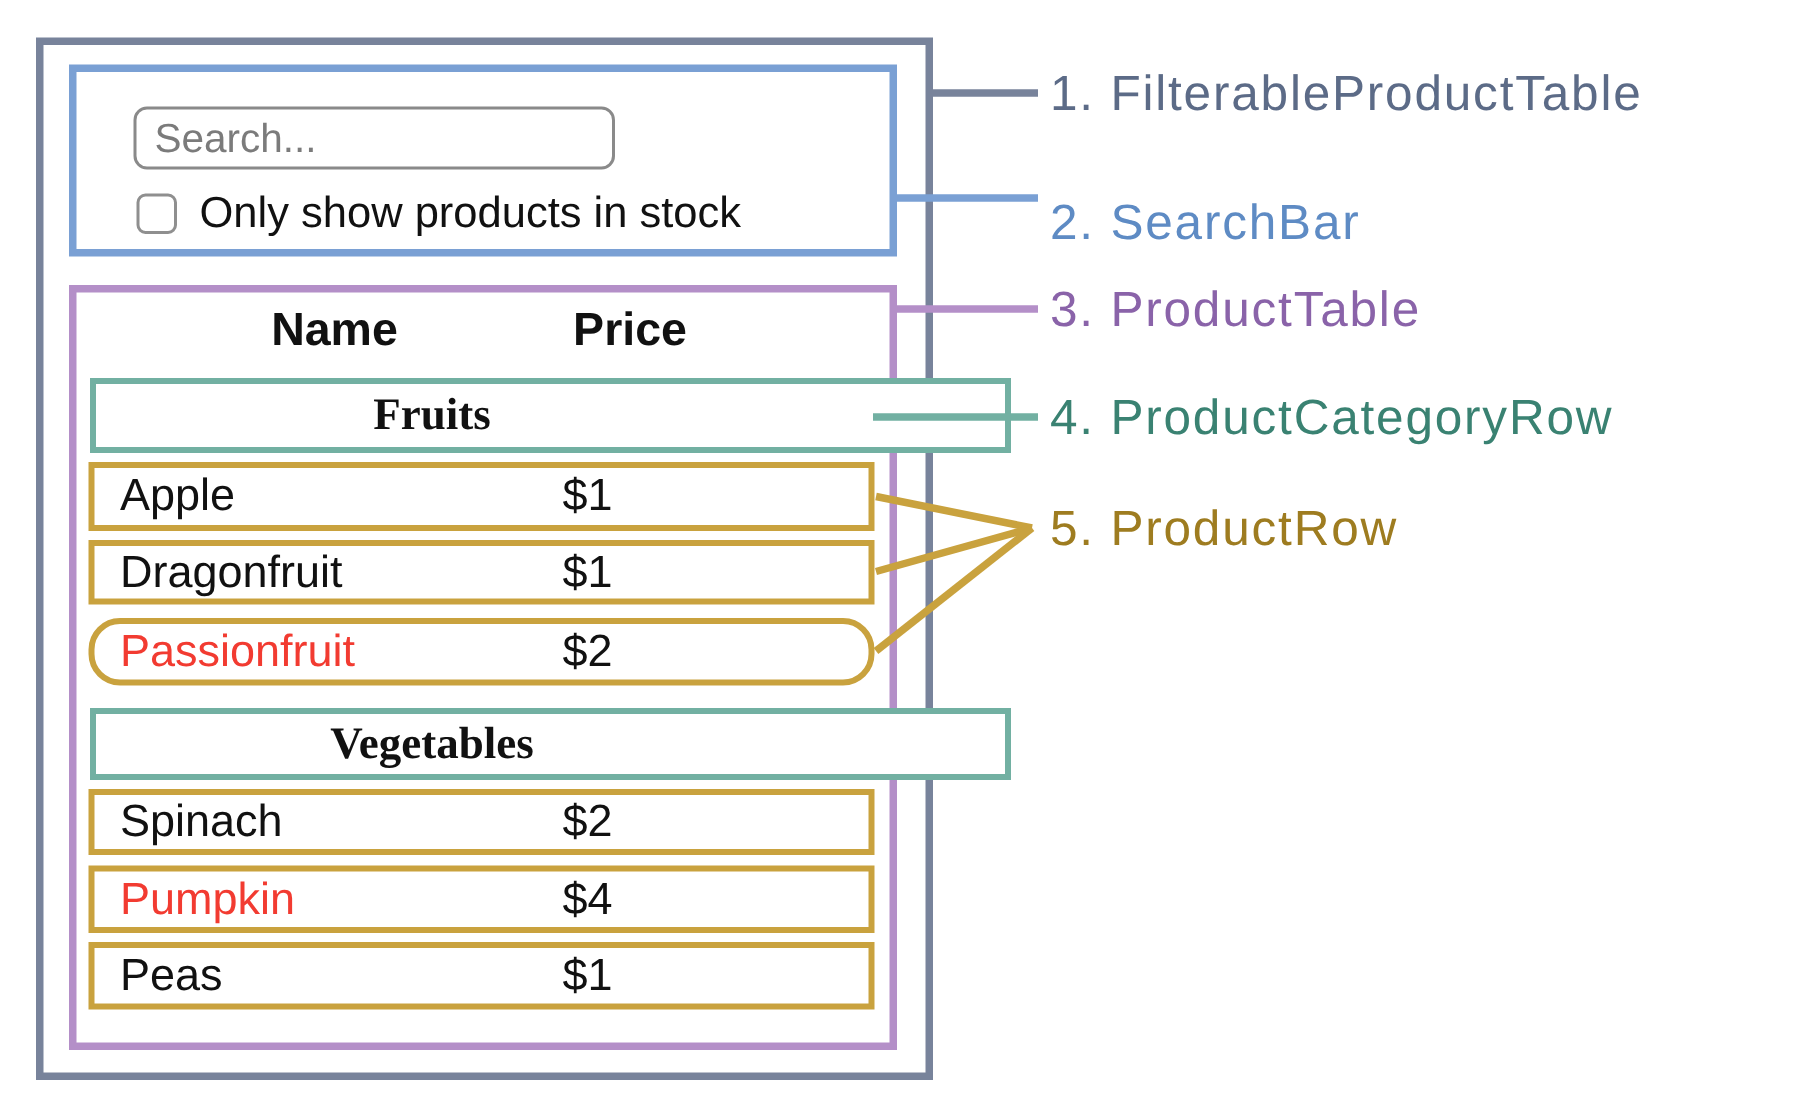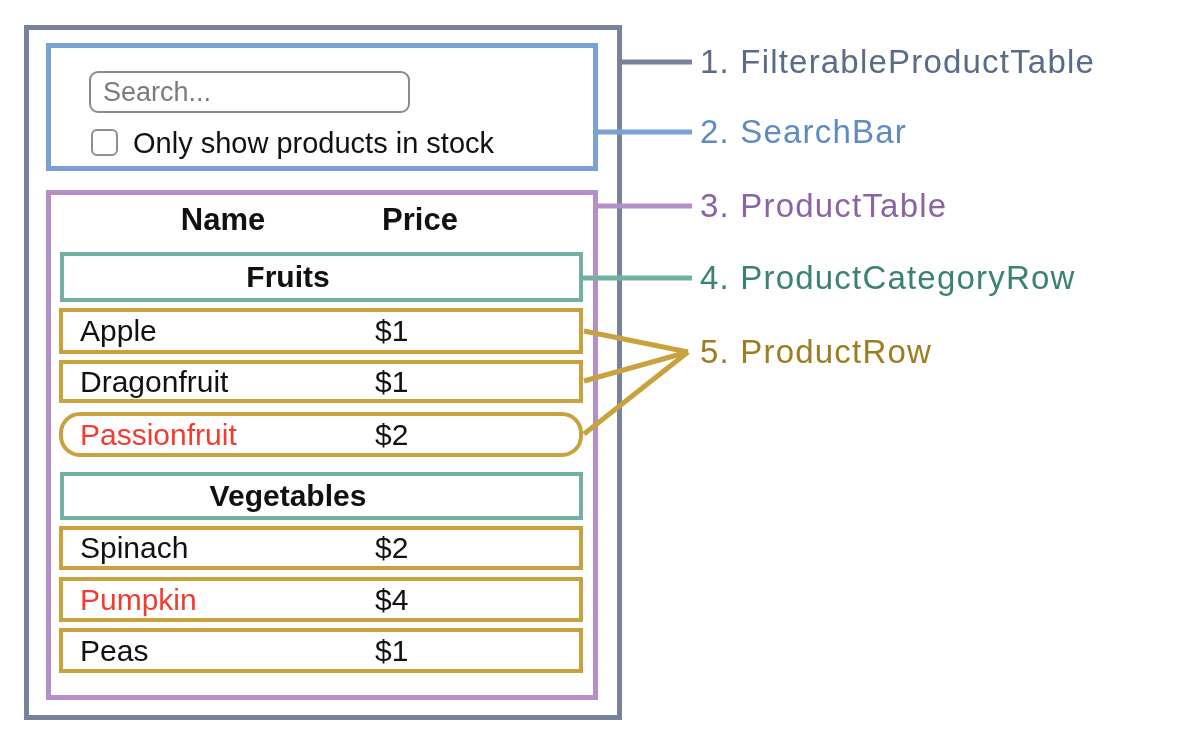--- a/index.html
+++ b/index.html
@@ -23,41 +23,41 @@
     border:2px solid #8a8a8a;border-radius:9px;font-family:"Liberation Sans",sans-serif;
     font-size:27px;color:#737373;padding:0 12px;outline:none;background:#fff;}
   .search-input::placeholder{color:#7b7b7b;opacity:1;}
   .stock-checkbox{position:absolute;left:91px;top:129px;width:27px;height:27px;
     appearance:none;-webkit-appearance:none;border:2px solid #8f8f8f;border-radius:6px;background:#fff;cursor:pointer;}
   .stock-label{position:absolute;left:133px;top:143px;transform:translateY(-50%);
     font-size:29px;color:var(--ink);white-space:nowrap;}
   .th{position:absolute;top:202px;transform:translateX(-50%);font-weight:bold;font-size:31px;color:var(--ink);}
   .th-name{left:223px;}
   .th-price{left:420px;}
-  .category-row{position:absolute;left:60px;width:523px;border:4px solid var(--teal);background:#fff;}
+  .category-row{position:absolute;left:60px;width:614px;border:4px solid var(--teal);background:#fff;font-family:Liberation Serif, serif;}
   .category-row .cat-label{position:absolute;left:224px;top:50%;transform:translate(-50%,-50%);
     font-weight:bold;font-size:30px;color:var(--ink);white-space:nowrap;}
   .cat-fruits{top:252px;height:50px;}
   .cat-vegetables{top:472px;height:48px;}
   .product-row{position:absolute;left:59px;width:524px;border:4px solid var(--gold);
     background:#fff;display:flex;align-items:center;}
   .p-name{position:absolute;left:17px;font-size:30px;color:var(--ink);white-space:nowrap;}
   .p-price{position:absolute;left:312px;font-size:30px;color:var(--ink);white-space:nowrap;}
   .oos{color:var(--out_of_stock);}
   .row-apple{top:308px;height:46px;}
   .row-dragonfruit{top:360px;height:43px;}
   .row-passionfruit{top:412px;height:45px;border-radius:21px;}
   .row-spinach{top:526px;height:44px;}
   .row-pumpkin{top:577px;height:45px;}
   .row-peas{top:628px;height:45px;}
   .connectors{position:absolute;left:0;top:0;width:1200px;height:744px;pointer-events:none;z-index:5;}
   .legend-item{position:absolute;left:700px;transform:translateY(-50%);font-size:33px;
     font-weight:500;letter-spacing:1.2px;white-space:nowrap;z-index:6;}
   .lg-0{top:62px;color:var(--slate_text);}
-  .lg-1{top:132px;color:var(--blue_text);text-align:right;}
+  .lg-1{top:148px;color:var(--blue_text);text-align:right;}
   .lg-2{top:206px;color:var(--purple_text);}
   .lg-3{top:278px;color:var(--teal_text);}
   .lg-4{top:352px;color:var(--gold_text);}
 </style>
 </head>
 <body>
 
 <div class="canvas">
 
   <div class="box outer-box"></div>

